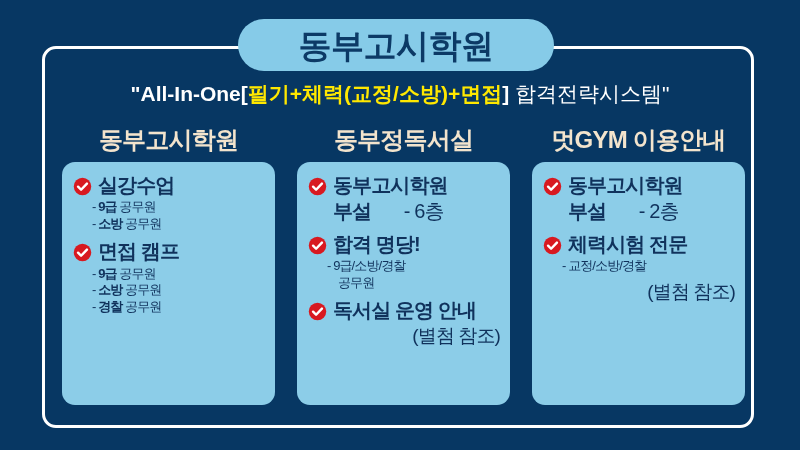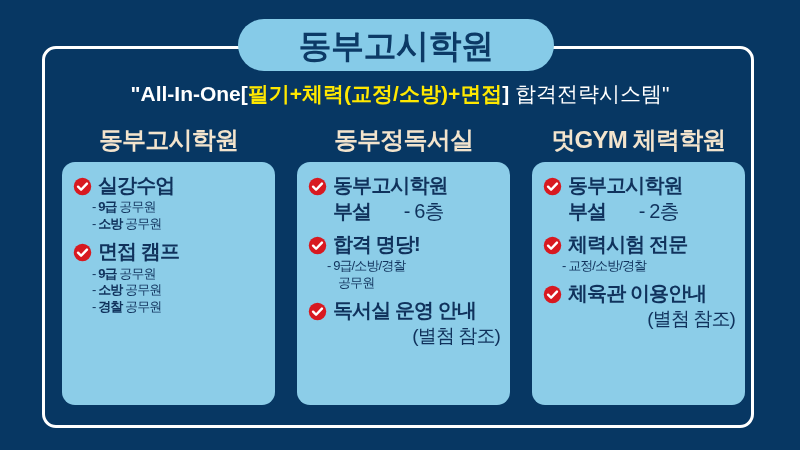--- a/index.html
+++ b/index.html
@@ -242,21 +242,21 @@
                 <circle cx="12" cy="12" r="11" fill="#d81920"></circle>
                 <path d="M6.4 12.3 L10.2 16.1 L17.6 8.3" stroke="#ffffff" stroke-width="3.1" stroke-linecap="round" stroke-linejoin="round" fill="none"></path>
               </svg>
             </span>
             <div class="item-head"><span>독서실 운영 안내</span></div>
           </div>
           <div class="note">(별첨 참조)</div>
         </div>
       </div>
       <div class="column">
-        <div class="col-header">멋GYM 체력학원</div>
+        <div class="col-header">멋GYM 이용안내</div>
         <div class="card">
           <div class="item">
             <span class="check">
               <svg viewBox="0 0 24 24" width="19" height="19">
                 <circle cx="12" cy="12" r="11" fill="#d81920"></circle>
                 <path d="M6.4 12.3 L10.2 16.1 L17.6 8.3" stroke="#ffffff" stroke-width="3.1" stroke-linecap="round" stroke-linejoin="round" fill="none"></path>
               </svg>
             </span>
             <div class="item-head"><span>동부고시학원</span><br><span>부설</span><span class="light"> - 2층</span></div>
           </div>
@@ -265,27 +265,18 @@
             <span class="check">
               <svg viewBox="0 0 24 24" width="19" height="19">
                 <circle cx="12" cy="12" r="11" fill="#d81920"></circle>
                 <path d="M6.4 12.3 L10.2 16.1 L17.6 8.3" stroke="#ffffff" stroke-width="3.1" stroke-linecap="round" stroke-linejoin="round" fill="none"></path>
               </svg>
             </span>
             <div class="item-head"><span>체력시험 전문</span></div>
           </div>
           <div class="sub"><span class="sn">- </span><span class="sn">교정/소방/경찰</span></div>
           <div class="gap-sm"></div>
-          <div class="item">
-            <span class="check">
-              <svg viewBox="0 0 24 24" width="19" height="19">
-                <circle cx="12" cy="12" r="11" fill="#d81920"></circle>
-                <path d="M6.4 12.3 L10.2 16.1 L17.6 8.3" stroke="#ffffff" stroke-width="3.1" stroke-linecap="round" stroke-linejoin="round" fill="none"></path>
-              </svg>
-            </span>
-            <div class="item-head"><span>체육관 이용안내</span></div>
-          </div>
           <div class="note">(별첨 참조)</div>
         </div>
       </div>
     </div>
 
 </div>
 
 </body></html>

